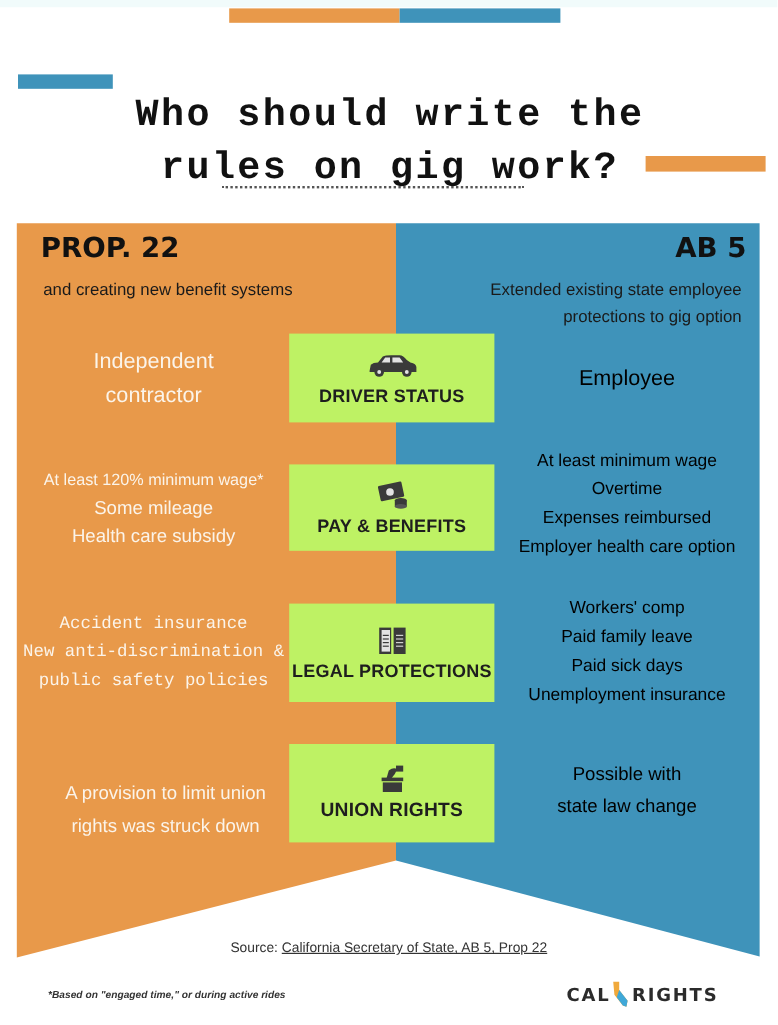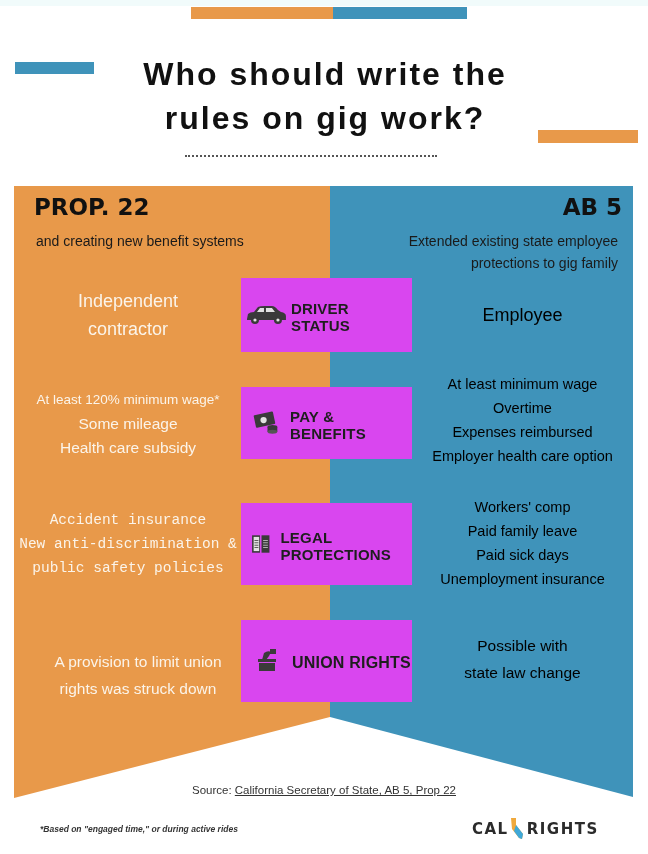--- a/index.html
+++ b/index.html
@@ -7,22 +7,22 @@
     body { position: relative; font-family: "DejaVu Sans", "Liberation Sans", sans-serif; }
 
     .topband { position: absolute; left: 0; top: 0; width: 648px; height: 6px; background: #f1fbfb; }
     .bar { position: absolute; height: 12px; }
     .bar-top-orange { left: 191px; top: 7px; width: 142px; background: #e8994a; }
     .bar-top-blue { left: 333px; top: 7px; width: 134px; background: #3f93ba; }
     .bar-left-blue { left: 15px; top: 62px; width: 79px; height: 12px; background: #3f93ba; }
     .bar-right-orange { left: 538px; top: 130px; width: 100px; height: 13px; background: #e8994a; }
 
     .title {
-      position: absolute; left: 90px; top: 52px; width: 470px;
-      text-align: center; font-family: Liberation Sans, sans-serif; font-weight: bold;
+      position: absolute; left: 90px; top: 74px; width: 470px;
+      text-align: center; font-family: Liberation Mono, monospace; font-weight: bold;
       font-size: 32px; line-height: 44px; letter-spacing: 2px; color: #111;
     }
     .dotted { position: absolute; left: 185px; top: 155px; width: 252px; border-top: 2px dotted #555; }
 
     .panel-svg { position: absolute; left: 0; top: 0; }
 
     .hdr { position: absolute; font-family: "DejaVu Sans", sans-serif; font-weight: bold; font-size: 23px; color: #111; }
     .hdr-left { left: 34px; top: 194px; }
     .hdr-right { right: 26px; top: 194px; text-align: right; }
     .sub { position: absolute; font-family: "Liberation Sans", sans-serif; font-size: 14px; line-height: 22px; color: #1a1a1a; }
@@ -33,22 +33,22 @@
       position: absolute; color: #fbf4ea; font-family: "Liberation Sans", sans-serif;
       text-align: center; display: flex; flex-direction: column; justify-content: center;
     }
     .cell.left { left: 14px; width: 228px; }
     .cell.right { left: 412px; width: 221px; color: #000000; }
     .cell span { display: block; }
     .fs18 { font-size: 18px; line-height: 28px; }
     .fs15 { font-size: 14.5px; line-height: 24px; }
 
     .cat-box {
-      position: absolute; left: 241px; width: 171px; background: #d946ef;
-      display: flex; flex-direction: row; align-items: center; justify-content: center;
+      position: absolute; left: 241px; width: 171px; background: #bef264;
+      display: flex; flex-direction: column; align-items: center; justify-content: center;
     }
     .cat-label { font-family: "Liberation Sans", sans-serif; font-weight: bold; font-size: 15px; color: #1e1e1e; letter-spacing: 0.2px; margin-top: 4px; }
     .cat-icon { width: 50px; height: 26px; display: block; }
 
     .source { position: absolute; left: 0; width: 648px; top: 784px; text-align: center; font-family: "Liberation Sans", sans-serif; font-size: 11.5px; color: #333; }
     .source a { color: #333; text-decoration: underline; }
     .footnote { position: absolute; left: 40px; top: 824px; font-family: "Liberation Sans", sans-serif; font-style: italic; font-weight: bold; font-size: 8.5px; color: #333; }
     .logo { position: absolute; left: 472px; top: 818px; height: 22px; display: flex; align-items: center; font-family: "DejaVu Sans", sans-serif; font-weight: bold; font-size: 15px; color: #2b2b2b; letter-spacing: 1.5px; }
     .logo svg { margin: 0 3px 0 1px; }
   </style>
@@ -72,21 +72,21 @@
   <polygon points="330,186 633,186 633,797 330,717" fill="#3f93ba"></polygon>
 </svg>
 
 <div class="hdr hdr-left">PROP. 22</div>
 <div class="sub sub-left">
   <div>and creating new benefit systems</div>
 </div>
 <div class="hdr hdr-right">AB 5</div>
 <div class="sub sub-right">
   <div>Extended existing state employee</div>
-  <div>protections to gig family</div>
+  <div>protections to gig option</div>
 </div>
 
 <div class="cell left fs18" style="top:286px;height:58px;align-items:center;">
   <span>Independent</span>
   <span>contractor</span>
 </div>
 <div class="cat-box" style="top:278px;height:74px;">
   <svg class="cat-icon" viewBox="0 0 50 26">
     <path d="M6 17 L7 12 Q9 10 13 10 L17 5 Q19 4 24 4 L31 4 Q34 4 37 8 L40 10 Q45 11 45 14 L45 18 L6 18 Z" fill="#3a3a3a"></path>
     <path d="M19 6 L23 6 L23 10 L16 10 Z M25 6 L31 6 L34 10 L25 10 Z" fill="#e2e2e2"></path>

